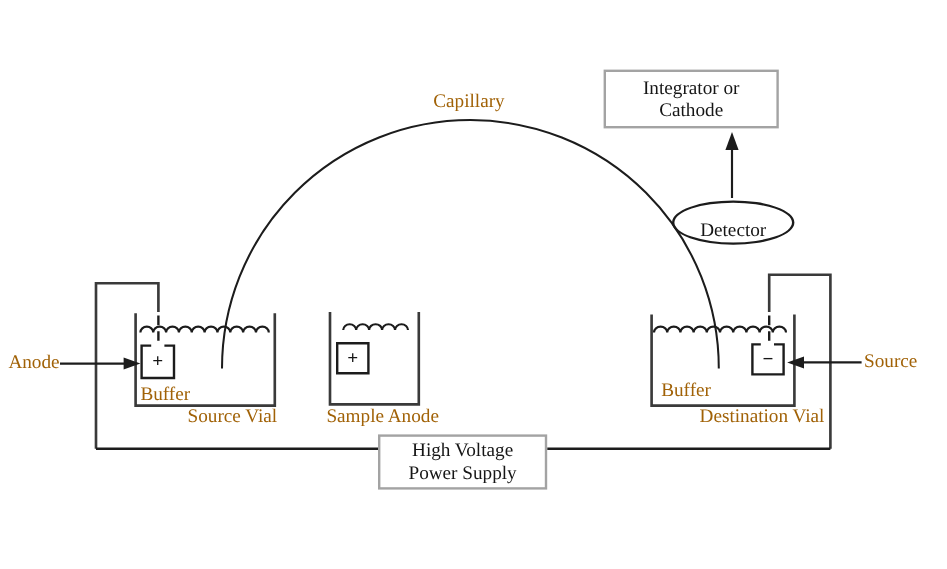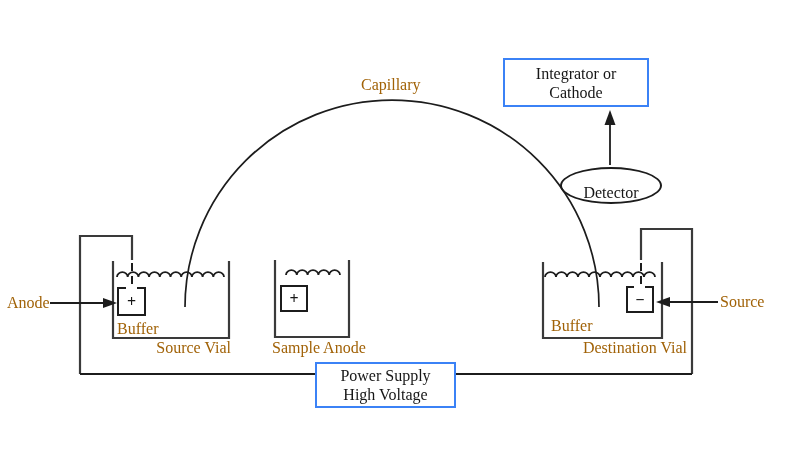--- a/index.html
+++ b/index.html
@@ -16,21 +16,21 @@
   .lbl {
     position: absolute;
     font-size: 16px;
     line-height: 17px;
     white-space: nowrap;
     color: #a16207;
   }
   .lbl.centered { text-align: right; }
   .outline-box {
     position: absolute;
-    border: 2px solid #3b82f6;
+    border: 2px solid #a3a3a3;
     background: transparent;
     display: flex;
     flex-direction: column;
     align-items: center;
     justify-content: center;
     font-size: 16px;
     line-height: 19px;
     text-align: center;
   }
   .ellipse {
@@ -94,22 +94,22 @@
   <div class="outline-box" style="left:503px; top:58px; width:142px; height:45px;">
     <div>Integrator or</div>
     <div>Cathode</div>
   </div>
 
   <div class="ellipse" style="left:560px; top:167px; width:98px; height:33px;">
     <span>Detector</span>
   </div>
 
   <div class="outline-box" style="left:315px; top:362px; width:137px; height:42px;">
+    <div>High Voltage</div>
     <div>Power Supply</div>
-    <div>High Voltage</div>
   </div>
 
   <div class="lbl" style="left:361px; top:76px;">Capillary</div>
   <div class="lbl" style="left:7px; top:294px;text-align:center;">Anode</div>
   <div class="lbl" style="left:720px; top:293px;">Source</div>
 
   <div class="lbl" style="left:117px; top:320px;">Buffer</div>
   <div class="lbl centered" style="left:111px; top:339px; width:120px;">Source Vial</div>
 
   <div class="lbl centered" style="left:272px; top:339px; width:80px;">Sample Anode</div>

